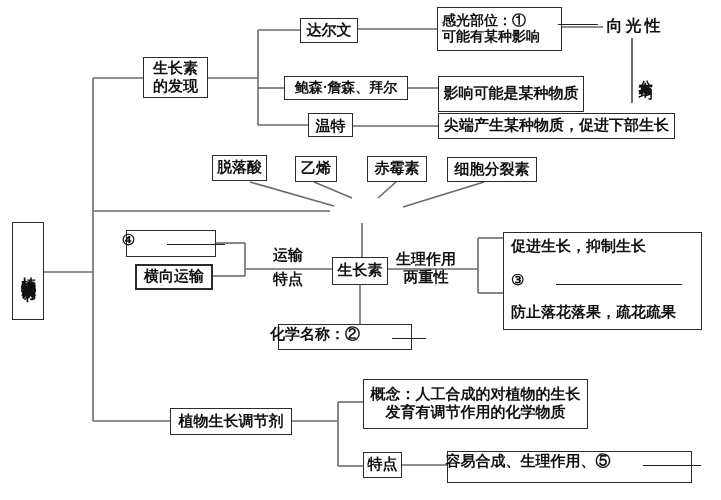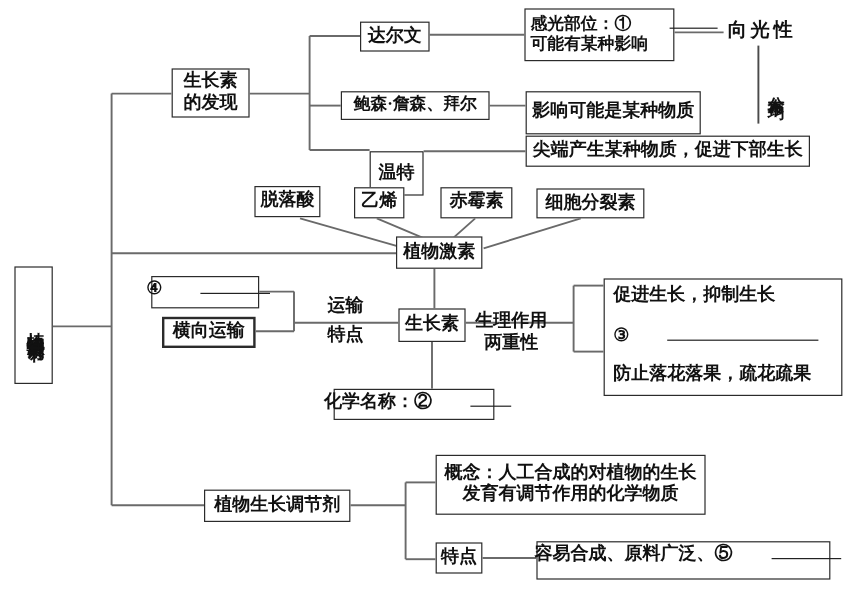--- a/index.html
+++ b/index.html
@@ -116,44 +116,41 @@
   </div>
 
   <div class="box" style="left:284px;top:76px;width:124px;height:24px;font-size:14px;">
     <span>鲍森·詹森、拜尔</span>
   </div>
 
   <div class="box" style="left:438px;top:76px;width:146px;height:36px;">
     <span>影响可能是某种物质</span>
   </div>
 
-  <div class="box" style="left:308px;top:126px;width:45px;height:37px;">
+  <div class="box" style="left:308px;top:113px;width:45px;height:24px;align-items:flex-end;">
     <span>温特</span>
   </div>
 
   <div class="box" style="left:438px;top:113px;width:237px;height:26px;font-family:Liberation Serif, serif;">
     <span>尖端产生某种物质，促进下部生长</span>
   </div>
 
   <div class="box" style="left:212px;top:155px;width:55px;height:26px;">
     <span>脱落酸</span>
   </div>
   <div class="box" style="left:295px;top:156px;width:42px;height:26px;">
     <span>乙烯</span>
   </div>
   <div class="box" style="left:367px;top:156px;width:60px;height:26px;">
     <span>赤霉素</span>
   </div>
   <div class="box" style="left:447px;top:157px;width:90px;height:25px;">
     <span>细胞分裂素</span>
   </div>
 
-  <div class="box" style="left:330px;top:197px;width:72px;height:27px;">
-    <span>植物激素</span>
-  </div>
 
   <div class="box left" style="left:126px;top:230px;width:90px;height:27px;padding-left:5px;">
     <span class="row">
       <span>④</span>
         <span class="u u60"></span>
     </span>
   </div>
 
   <div class="box" style="left:135px;top:264px;width:78px;height:26px;border-width:2px;">
     <span>横向运输</span>
@@ -161,21 +158,21 @@
 
   <div class="label col" style="left:266px;top:247px;width:44px;height:42px;justify-content:space-between;">
     <span>运输</span>
     <span>特点</span>
   </div>
 
   <div class="box" style="left:332px;top:257px;width:56px;height:28px;">
     <span>生长素</span>
   </div>
 
-  <div class="label col" style="left:391px;top:260px;width:70px;height:40px;justify-content:flex-start;">
+  <div class="label col" style="left:391px;top:249px;width:70px;height:40px;justify-content:center;">
     <span>生理作用</span>
     <span>两重性</span>
   </div>
 
   <div class="box col left" style="left:503px;top:232px;width:199px;height:98px;padding:5px 16px 7px 7px;justify-content:space-between;">
     <span>促进生长，抑制生长</span>
     <span class="row">
       <span>③</span>
         <span class="u u128"></span>
     </span>
@@ -197,18 +194,18 @@
     <span>概念：人工合成的对植物的生长</span>
     <span>发育有调节作用的化学物质</span>
   </div>
 
   <div class="box" style="left:363px;top:452px;width:39px;height:26px;">
     <span>特点</span>
   </div>
 
   <div class="box left" style="left:447px;top:451px;width:245px;height:32px;padding-left:7px;">
     <span class="row">
-      <span>容易合成、原料广泛、⑤</span>
+      <span>容易合成、生理作用、⑤</span>
         <span class="u u62"></span>
     </span>
   </div>
 
 </div>
 
 </body></html>

